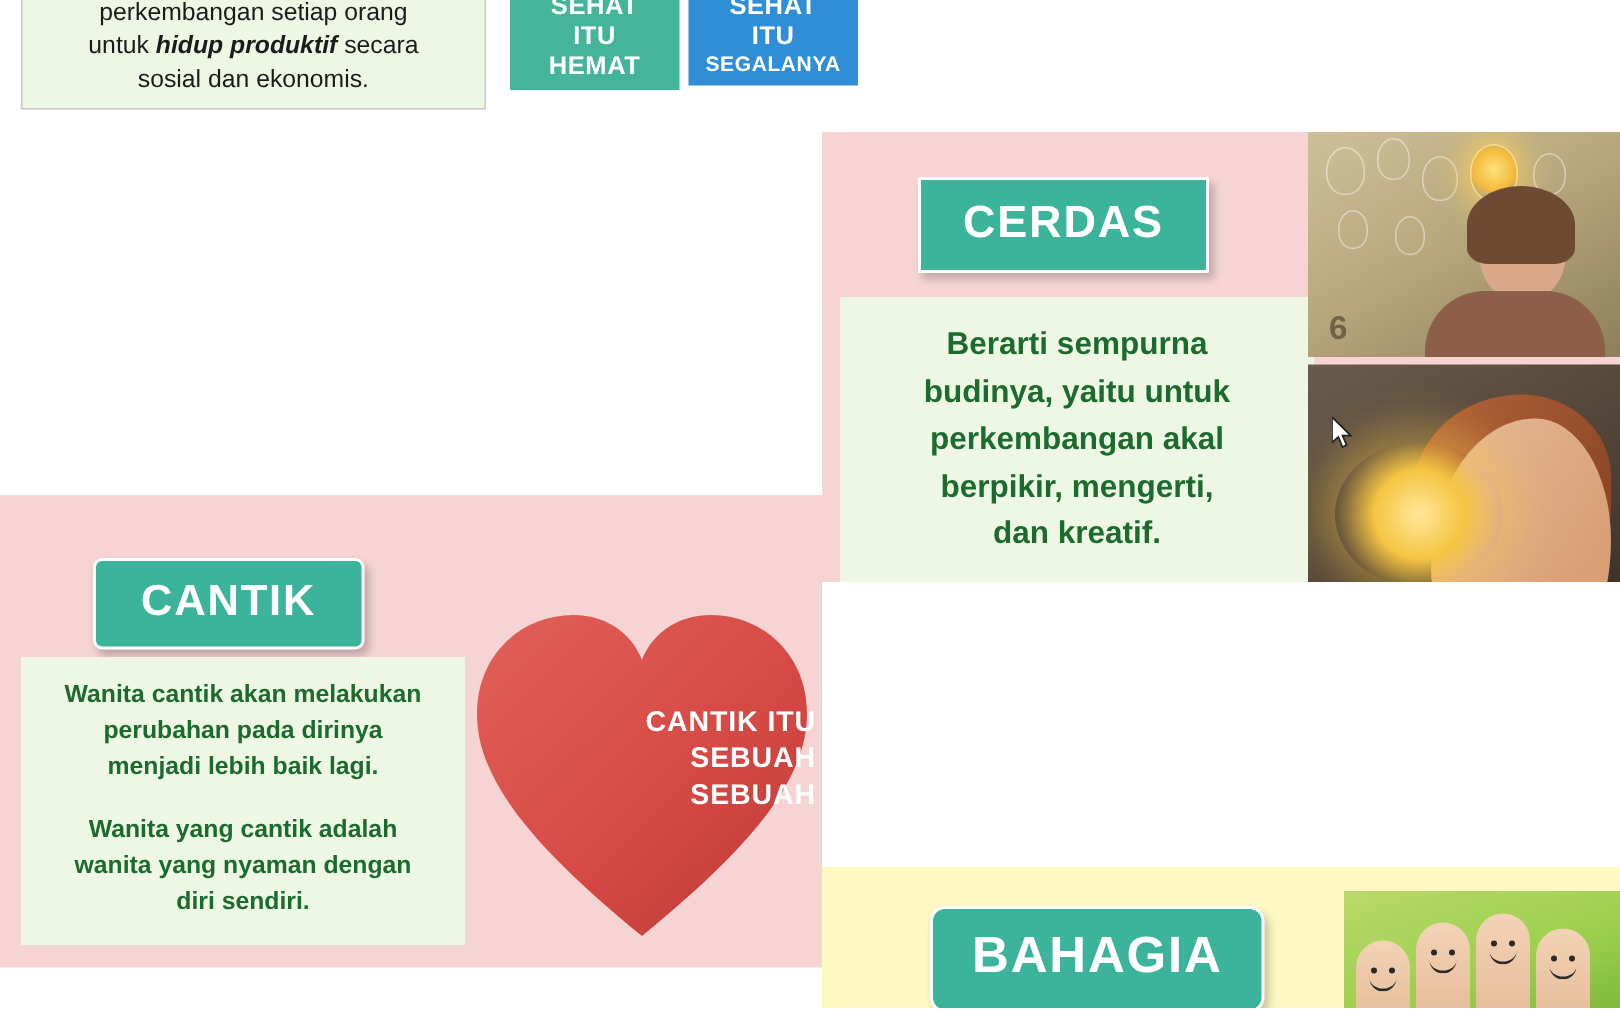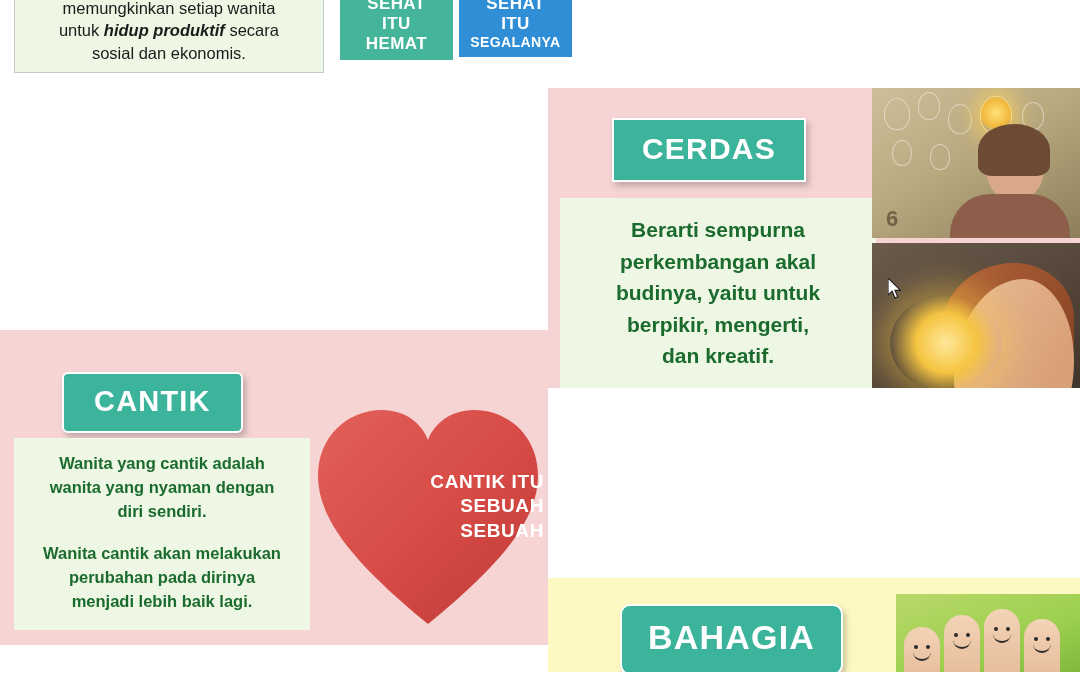--- a/index.html
+++ b/index.html
@@ -290,21 +290,21 @@
 </head>
 <body>
 
 <div class="white-fill" style="left:572px;top:0;width:508px;height:88px;"></div>
 <div class="white-fill" style="left:0;top:82px;width:548px;height:248px;"></div>
 <div class="white-fill" style="left:548px;top:388px;width:532px;height:190px;"></div>
 <div class="white-fill" style="left:0;top:645px;width:548px;height:30px;"></div>
 
 <div class="panel" id="panel-sehat">
   <div class="textbox">
-    <span>memungkinkan setiap wanita</span>
+    <span>perkembangan setiap orang</span>
     <br>
     <span>untuk </span><i>hidup produktif</i><span> secara</span>
     <br>
     <span>sosial dan ekonomis.</span>
   </div>
 
   <div class="badge-col badge-green">
     <div>SEHAT</div>
     <div>ITU</div>
     <div>HEMAT</div>
@@ -316,22 +316,22 @@
     <div class="small">SEGALANYA</div>
   </div>
 </div>
 
 <div class="panel" id="panel-cerdas">
 
   <div class="pill">CERDAS</div>
 
   <div class="body">
     <div>Berarti sempurna</div>
+    <div>budinya, yaitu untuk</div>
     <div>perkembangan akal</div>
-    <div>budinya, yaitu untuk</div>
     <div>berpikir, mengerti,</div>
     <div>dan kreatif.</div>
   </div>
 
   <div class="photo" id="photo-bulbs">
     <div class="bulb" style="left:12px;top:10px;width:24px;height:30px;"></div>
     <div class="bulb" style="left:46px;top:4px;width:20px;height:26px;"></div>
     <div class="bulb" style="left:76px;top:16px;width:22px;height:28px;"></div>
     <div class="bulb lit" style="left:108px;top:8px;width:30px;height:36px;"></div>
     <div class="bulb" style="left:150px;top:14px;width:20px;height:26px;"></div>
@@ -355,28 +355,28 @@
     </svg>
   </div>
 </div>
 
 <div class="panel" id="panel-cantik">
 
   <div class="pill">CANTIK</div>
 
   <div class="body">
     <p>
+      <span>Wanita cantik akan melakukan</span><br>
+      <span>perubahan pada dirinya</span><br>
+      <span>menjadi lebih baik lagi.</span>
+    </p>
+    <p>
       <span>Wanita yang cantik adalah</span><br>
       <span>wanita yang nyaman dengan</span><br>
       <span>diri sendiri.</span>
-    </p>
-    <p>
-      <span>Wanita cantik akan melakukan</span><br>
-      <span>perubahan pada dirinya</span><br>
-      <span>menjadi lebih baik lagi.</span>
     </p>
   </div>
 
   <div class="heart-wrap">
     <svg width="232" height="240" viewBox="0 0 232 240">
       <defs>
         <linearGradient id="hg" x1="0" y1="0" x2="1" y2="1">
           <stop offset="0%" stop-color="#e2605a"></stop>
           <stop offset="55%" stop-color="#d64a45"></stop>
           <stop offset="100%" stop-color="#bd3a36"></stop>

